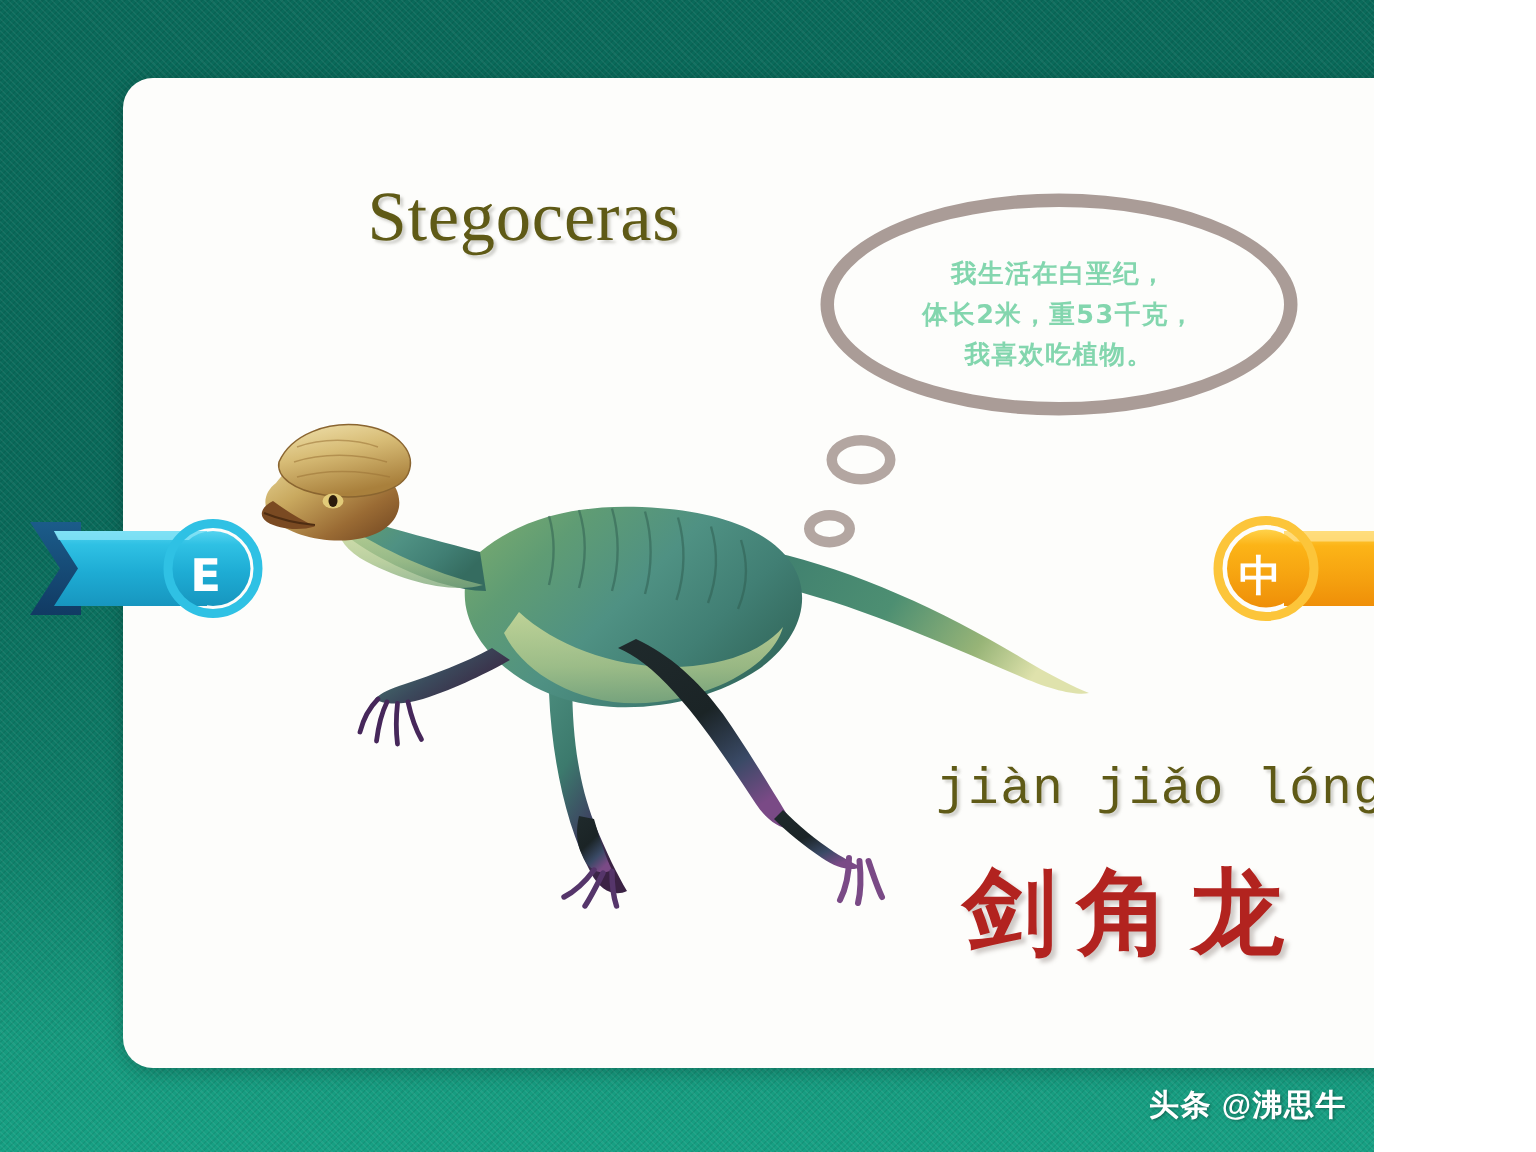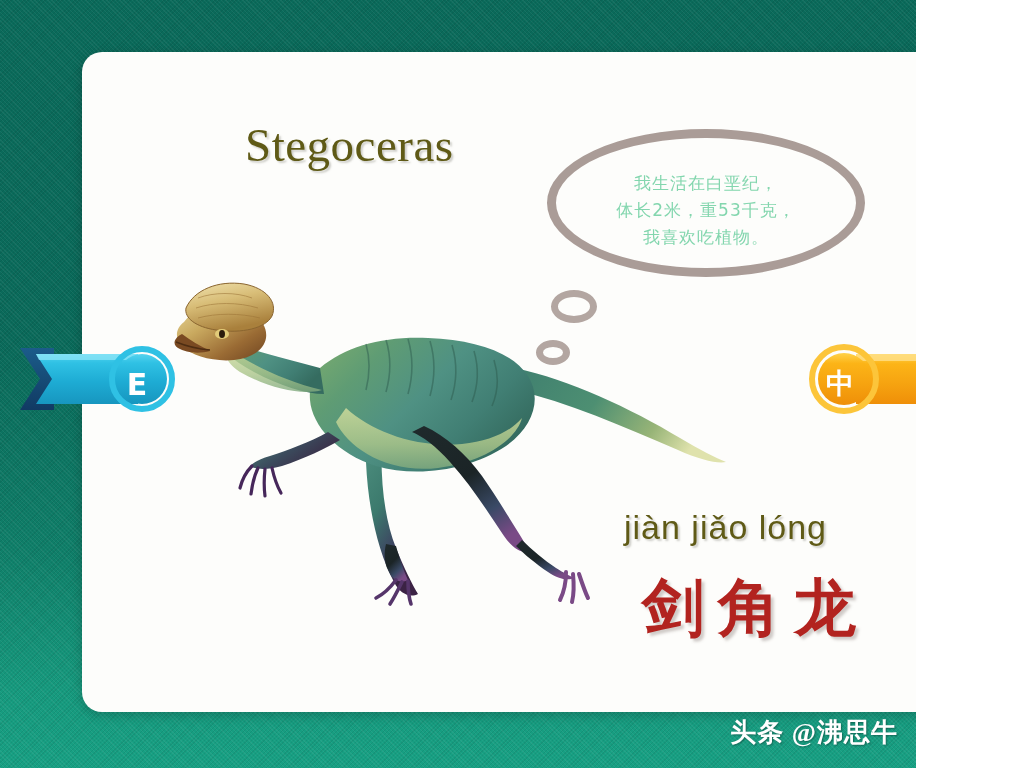--- a/index.html
+++ b/index.html
@@ -85,20 +85,21 @@
     left: 560px;
     top: 170px;
     width: 292px;
     text-align: center;
     font-family: "DejaVu Sans", sans-serif;
     font-size: 17px;
     line-height: 27px;
     color: #83d6ae;
     letter-spacing: 1px;
     white-space: pre-line;
+    font-weight: bold;
   }
   .bubble-dot {
     position: absolute;
     border: 7px solid #b3a6a1;
     border-radius: 50%;
     box-sizing: border-box;
   }
   #bubble-dot-1 { left: 551px; top: 290px; width: 46px; height: 33px; }
   #bubble-dot-2 { left: 536px; top: 340px; width: 34px; height: 25px; }
 
@@ -109,21 +110,21 @@
     top: 250px;
     width: 560px;
     height: 360px;
   }
 
   
   #pinyin {
     position: absolute;
     left: 624px;
     top: 508px;
-    font-family: Liberation Sans, sans-serif;
+    font-family: Liberation Mono, monospace;
     font-size: 34px;
     color: #5f5a16;
     letter-spacing: 1px;
     text-shadow: 2px 2px 2px rgba(140,140,130,0.4);
     white-space: nowrap;
   }
   #cn-name {
     position: absolute;
     left: 642px;
     top: 566px;
@@ -163,22 +164,22 @@
     font-family: "DejaVu Sans", sans-serif;
     font-size: 28px;
     line-height: 32px;
   }
 
   
   #watermark {
     position: absolute;
     right: 18px;
     bottom: 18px;
-    font-family: Liberation Serif, serif;
-    font-size: 26px;
+    font-family: Liberation Sans, sans-serif;
+    font-size: 20px;
     font-weight: 700;
     color: #ffffff;
     letter-spacing: 1px;
     text-shadow: 1px 1px 2px rgba(0,0,0,0.35);
     white-space: nowrap;
   }
 </style>
 </head>
 <body>
 

